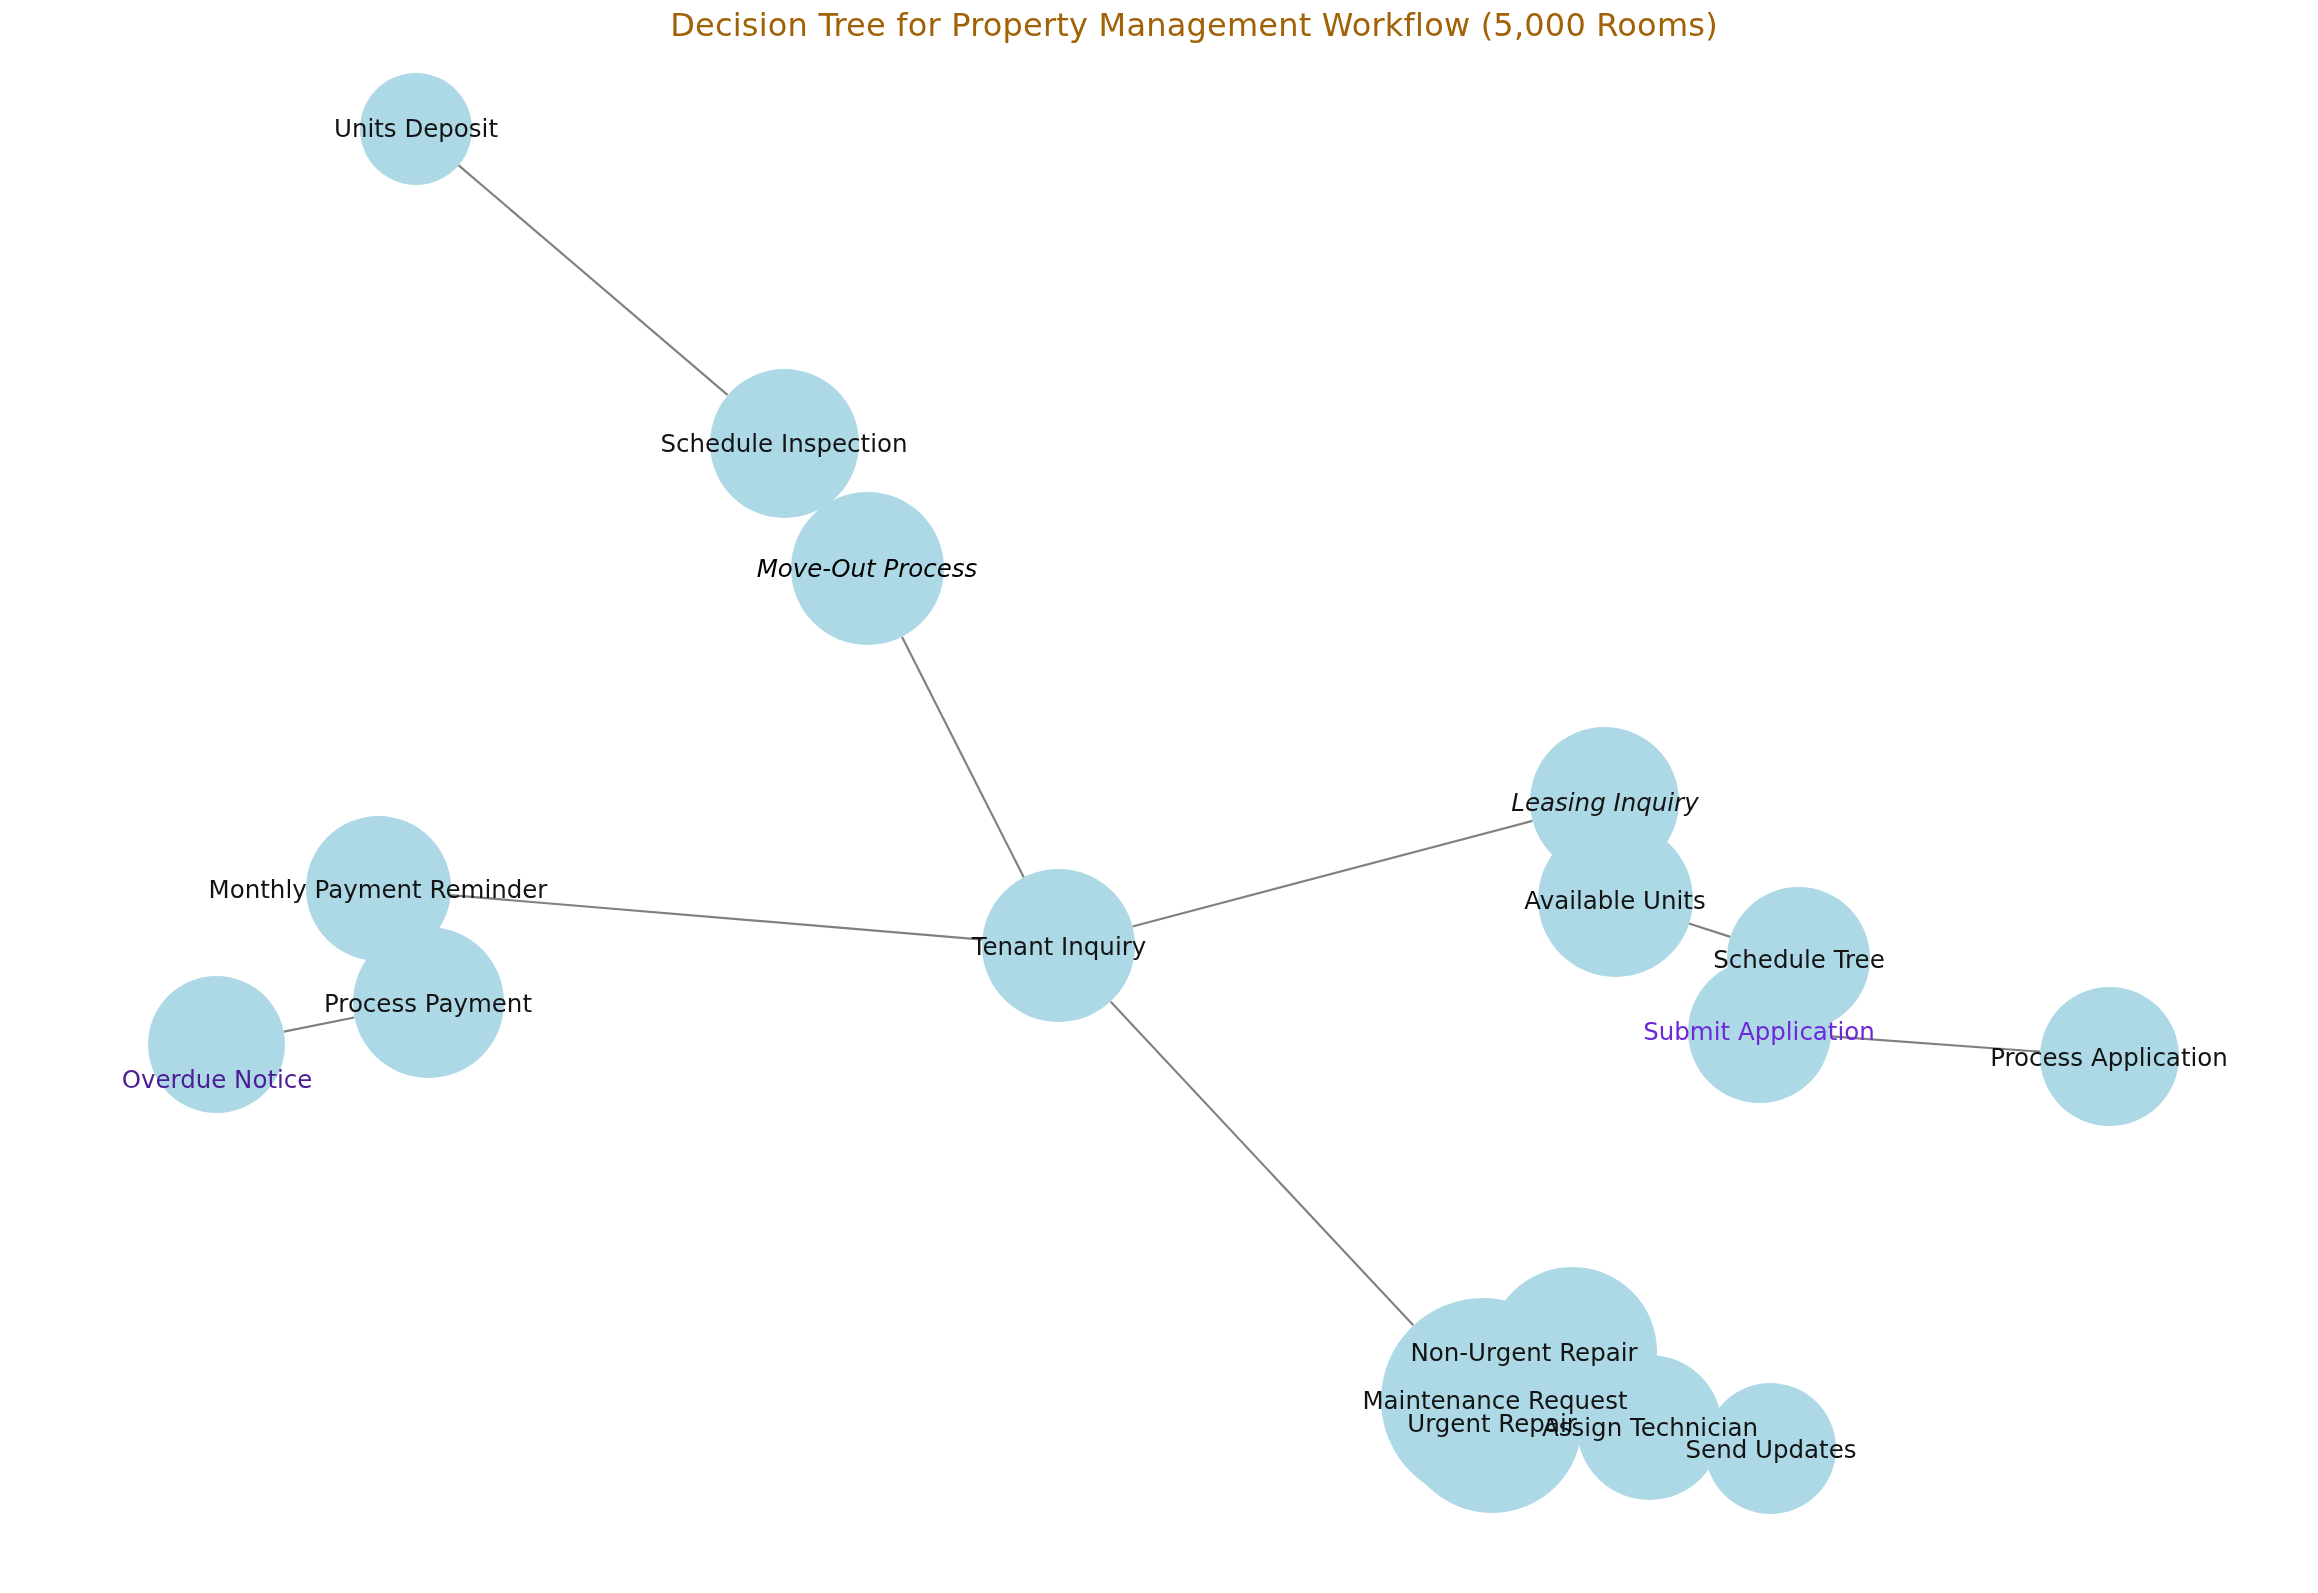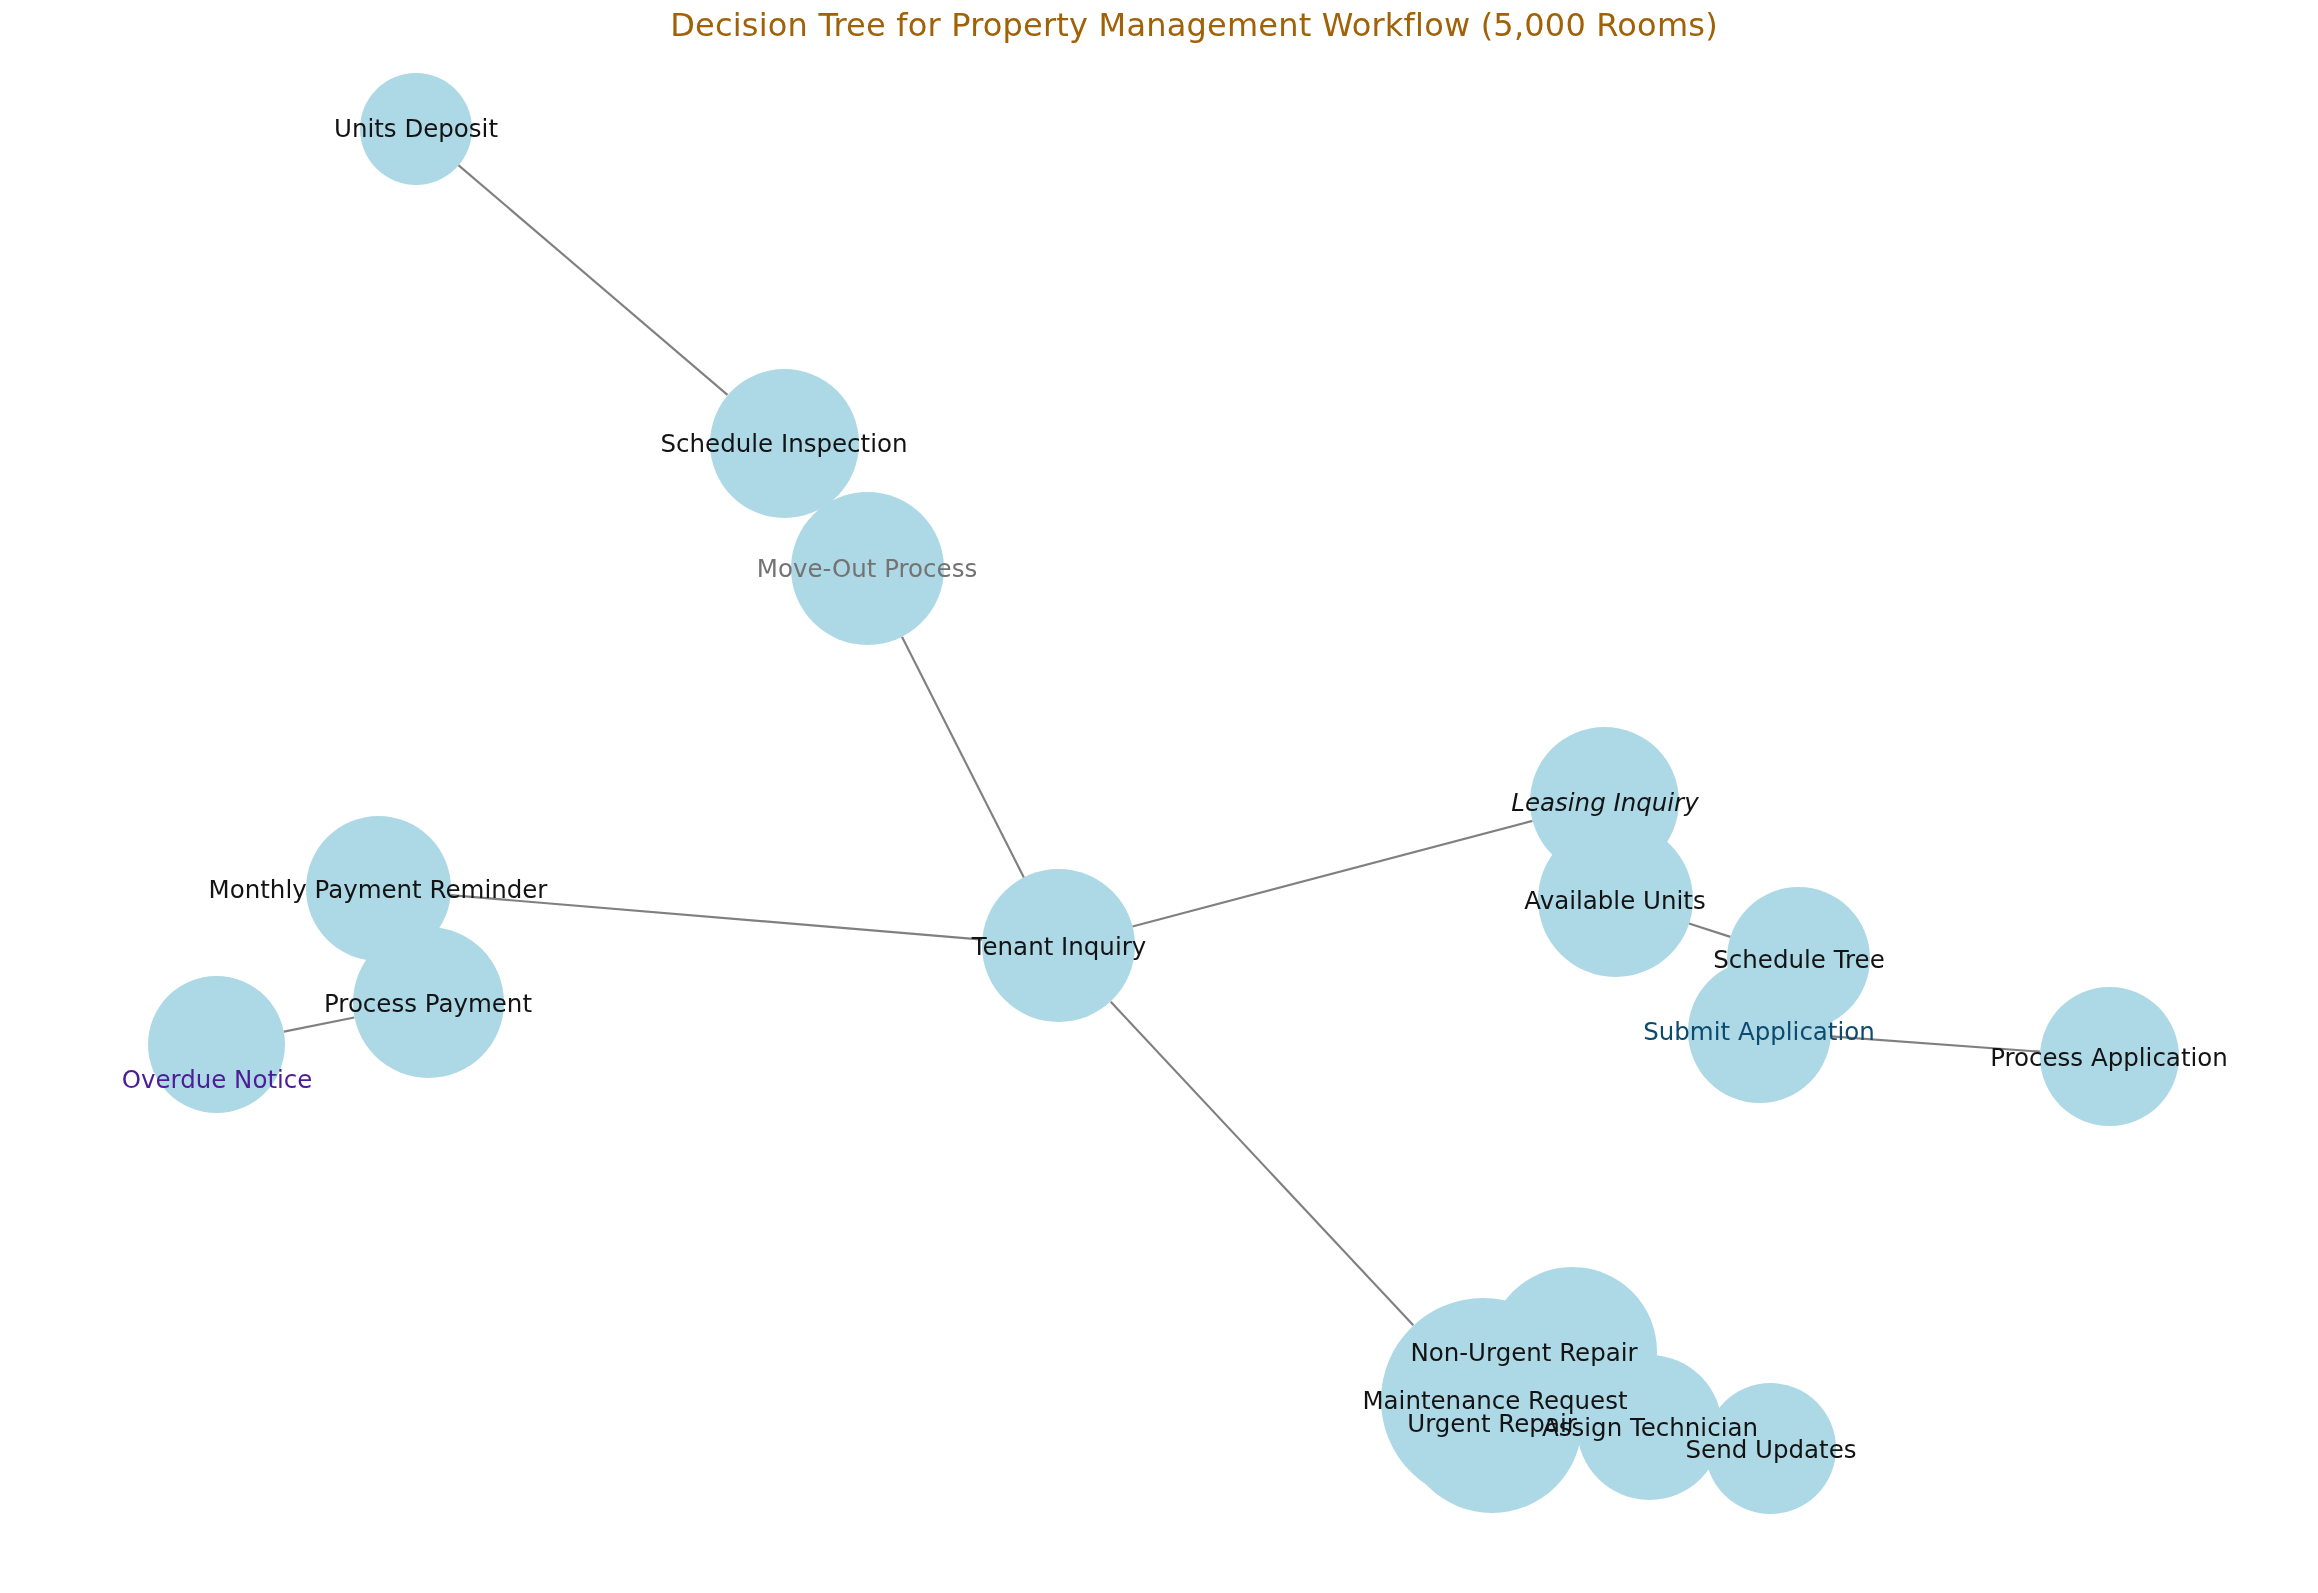--- a/index.html
+++ b/index.html
@@ -99,29 +99,29 @@
       <div class="node" style="left: 306px; top: 816px; width: 145px; height: 145px; background: rgb(173, 216, 230);"></div>
       <div class="node" style="left: 353px; top: 927px; width: 151px; height: 151px; background: rgb(173, 216, 230);"></div>
       <div class="node" style="left: 148px; top: 976px; width: 137px; height: 137px; background: rgb(173, 216, 230);"></div>
       <div class="node" style="left: 791px; top: 492px; width: 153px; height: 153px; background: rgb(173, 216, 230);"></div>
       <div class="node" style="left: 710px; top: 369px; width: 149px; height: 149px; background: rgb(173, 216, 230);"></div>
       <div class="node" style="left: 360px; top: 73px; width: 112px; height: 112px; background: rgb(173, 216, 230);"></div>
       <div class="node-label" style="left: 1059px; top: 946px; color: rgb(19, 19, 19);">Tenant Inquiry</div>
       <div class="node-label" style="left: 1605px; top: 802px; color: rgb(19, 19, 19); font-style: italic;">Leasing Inquiry</div>
       <div class="node-label" style="left: 1615px; top: 900px; color: rgb(19, 19, 19);">Available Units</div>
       <div class="node-label" style="left: 1799px; top: 959px; color: rgb(19, 19, 19);">Schedule Tree</div>
-      <div class="node-label" style="left: 1759px; top: 1031px; color: #0c4a6e;">Submit Application</div>
+      <div class="node-label" style="left: 1759px; top: 1031px; color: #6d28d9;">Submit Application</div>
       <div class="node-label" style="left: 2109px; top: 1057px; color: rgb(19, 19, 19);">Process Application</div>
       <div class="node-label" style="left: 1483px; top: 1400px; color: rgb(19, 19, 19); margin-left: 12px;">Maintenance Request</div>
       <div class="node-label" style="left: 1524px; top: 1352px; color: rgb(19, 19, 19);">Non-Urgent Repair</div>
       <div class="node-label" style="left: 1492px; top: 1423px; color: rgb(19, 19, 19);">Urgent Repair</div>
       <div class="node-label" style="left: 1650px; top: 1427px; color: rgb(19, 19, 19);">Assign Technician</div>
       <div class="node-label" style="left: 1771px; top: 1449px; color: rgb(19, 19, 19);">Send Updates</div>
       <div class="node-label" style="left: 378px; top: 889px; color: rgb(19, 19, 19);">Monthly Payment Reminder</div>
       <div class="node-label" style="left: 428px; top: 1003px; color: rgb(19, 19, 19);">Process Payment</div>
       <div class="node-label" style="left: 217px; top: 1079px; color: #4c1d95;">Overdue Notice</div>
-      <div class="node-label" style="left: 867px; top: 568px; color: #737373;">Move-Out Process</div>
+      <div class="node-label" style="left: 867px; top: 568px; color: #000000; font-style: italic;">Move-Out Process</div>
       <div class="node-label" style="left: 784px; top: 443px; color: rgb(19, 19, 19);">Schedule Inspection</div>
       <div class="node-label" style="left: 416px; top: 128px; color: rgb(19, 19, 19);">Units Deposit</div>
     </div>
 
 </div>
 
 
 </body></html>

